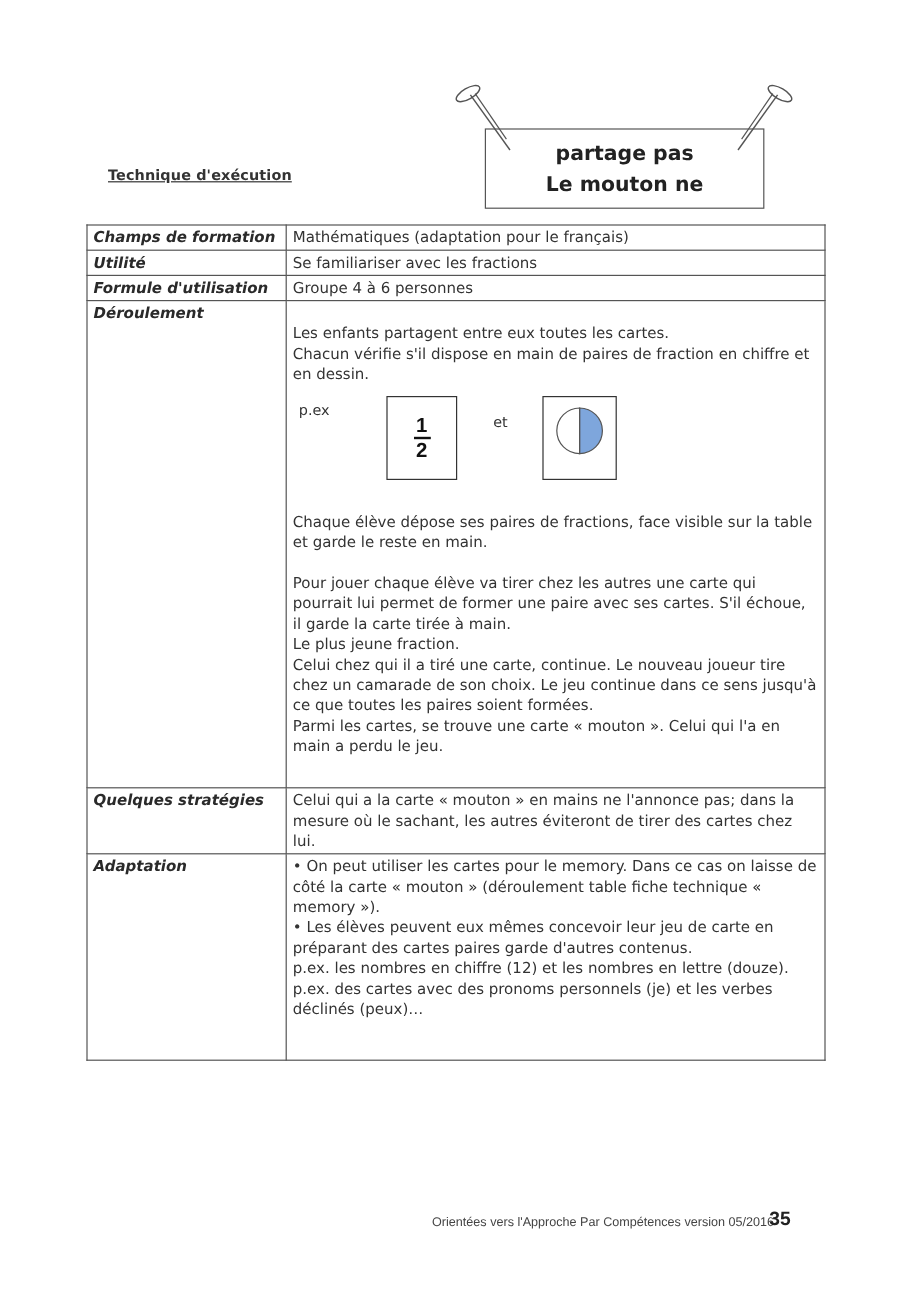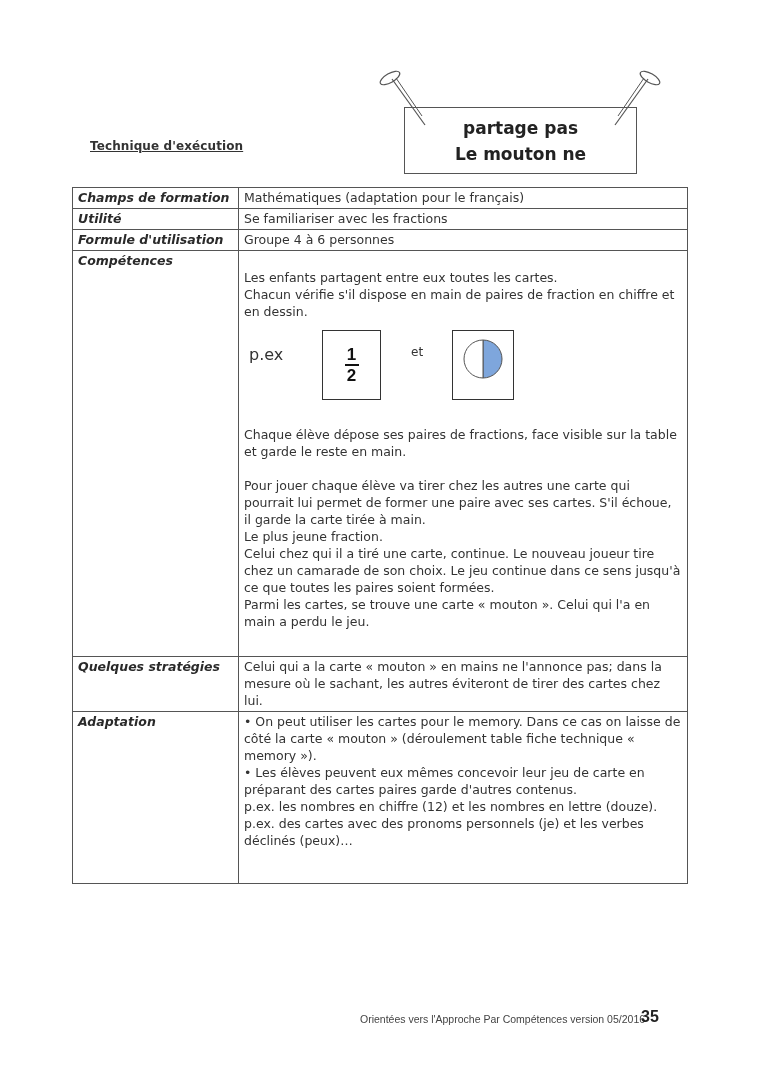--- a/index.html
+++ b/index.html
@@ -26,21 +26,21 @@
     font-size: 12.5px; line-height: 17px;
   }
   table.sheet td {
     border: 1.5px solid #555; vertical-align: top; padding: 1px 5px 2px 5px;
   }
   td.label { width: 155px; font-style: italic; font-weight: bold; color: #2a2a2a; font-size: 12.5px; }
   td.value { color: #333; }
   .para { margin: 0; }
   .gap { height: 17px; }
   .example-row { position: relative; height: 88px; margin: 10px 0 8px 0; }
-  .pex { position: absolute; left: 5px; top: 16px; font-size: 16px; }
+  .pex { position: absolute; left: 5px; top: 4px; font-size: 12px; }
   .et { position: absolute; left: 167px; top: 14px; font-size: 12px; }
   .card-frac {
     position: absolute; left: 78px; top: 0px; width: 59px; height: 70px;
     border: 1.5px solid #333; box-sizing: border-box;
     display: flex; flex-direction: column; align-items: center; justify-content: center;
     font-family: "Liberation Sans", sans-serif; font-weight: bold; font-size: 17px; color: #111; line-height: 17px;
   }
   .frac-bar { width: 14px; border-top: 2px solid #111; margin: 1px 0; }
   .card-circle {
     position: absolute; left: 208px; top: 0px; width: 62px; height: 70px;
@@ -87,21 +87,21 @@
   <tr>
     <td class="label">Utilité</td>
     <td class="value">Se familiariser avec les fractions</td>
   </tr>
   <tr>
     <td class="label">Formule d'utilisation</td>
     <td class="value">Groupe 4 à 6 personnes</td>
   </tr>
 
   <tr>
-    <td class="label">Compétences</td>
+    <td class="label">Déroulement</td>
     <td class="value" style="padding-top:18px; padding-bottom:26px;">
       <p class="para">Les enfants partagent entre eux toutes les cartes.</p>
       <p class="para">Chacun vérifie s'il dispose en main de paires de fraction en chiffre et en dessin.</p>
 
       <div class="example-row">
         <span class="pex">p.ex</span>
         <div class="card-frac">
           <span>1</span>
           <span class="frac-bar"></span>
           <span>2</span>

